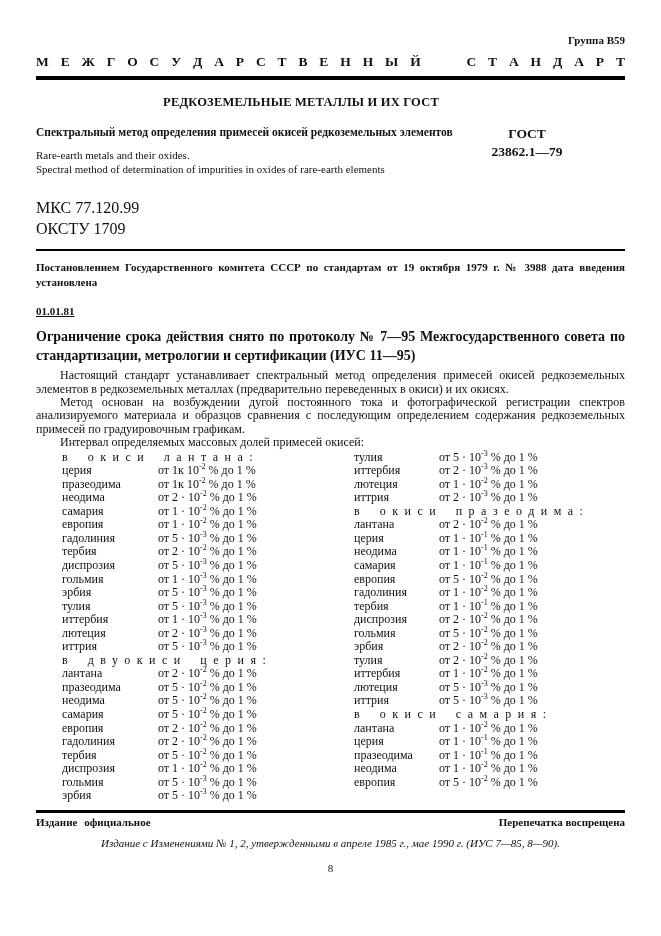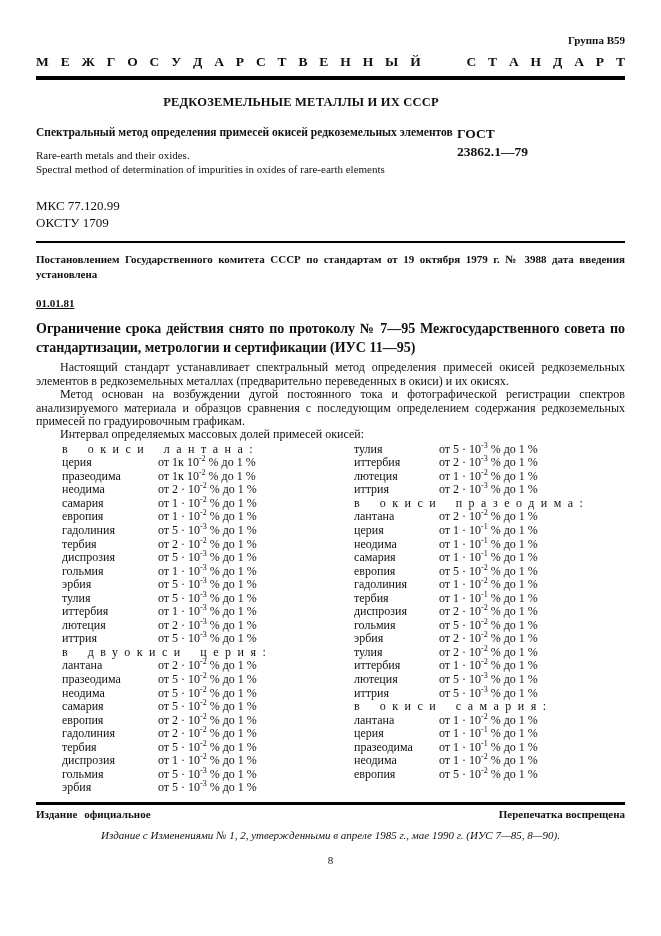--- a/index.html
+++ b/index.html
@@ -24,26 +24,26 @@
   .rule-footer{height:3px;background:#000;margin:7px 0 3px 0;}
 
   .main-title{
     width:530px;text-align:center;font-weight:bold;font-size:12.5px;
     margin-bottom:15px;letter-spacing:0.2px;
   }
 
   .subtitle-section{position:relative;min-height:58px;}
   .subtitle{font-weight:bold;font-size:11.5px;width:450px;line-height:1.25;}
   .gost-block{
-    position:absolute;right:28px;top:0;width:140px;text-align:left;
+    position:absolute;right:28px;top:0;width:140px;text-align:center;
     font-weight:bold;font-size:13.5px;line-height:1.35;
   }
   .title-en{width:530px;font-size:11px;line-height:1.28;margin-top:9px;}
 
-  .codes{font-size:13px;line-height:1.32;margin-top:14px;}
+  .codes{font-size:16px;line-height:1.32;margin-top:14px;}
 
   .decree{font-weight:bold;font-size:11px;line-height:1.32;text-align:justify;}
   .date-line{font-weight:bold;font-size:11px;text-align:left;margin-top:16px;margin-bottom:11px;}
   .date-line span{text-decoration:underline;}
   .limitation{font-weight:bold;font-size:14px;line-height:1.32;text-align:justify;}
 
   .body-text{margin-top:4px;font-size:12px;line-height:13.4px;text-align:justify;}
   .body-text p{margin:0;text-indent:24px;}
 
   .range-table{display:flex;margin-top:1px;font-size:12px;line-height:13.55px;}
@@ -95,21 +95,21 @@
       <span>А</span>
       <span>Н</span>
       <span>Д</span>
       <span>А</span>
       <span>Р</span>
       <span>Т</span>
     </div>
 
   <div class="rule-thick"></div>
 
-  <div class="main-title">РЕДКОЗЕМЕЛЬНЫЕ МЕТАЛЛЫ И ИХ СССР</div>
+  <div class="main-title">РЕДКОЗЕМЕЛЬНЫЕ МЕТАЛЛЫ И ИХ ГОСТ</div>
 
   <div class="subtitle-section">
     <div class="subtitle">Спектральный метод определения примесей окисей редкоземельных элементов</div>
     <div class="gost-block">
       <div>ГОСТ</div>
       <div>23862.1—79</div>
     </div>
     <div class="title-en">
       <div>Rare-earth metals and their oxides.</div>
       <div>Spectral method of determination of impurities in oxides of rare-earth elements</div>

